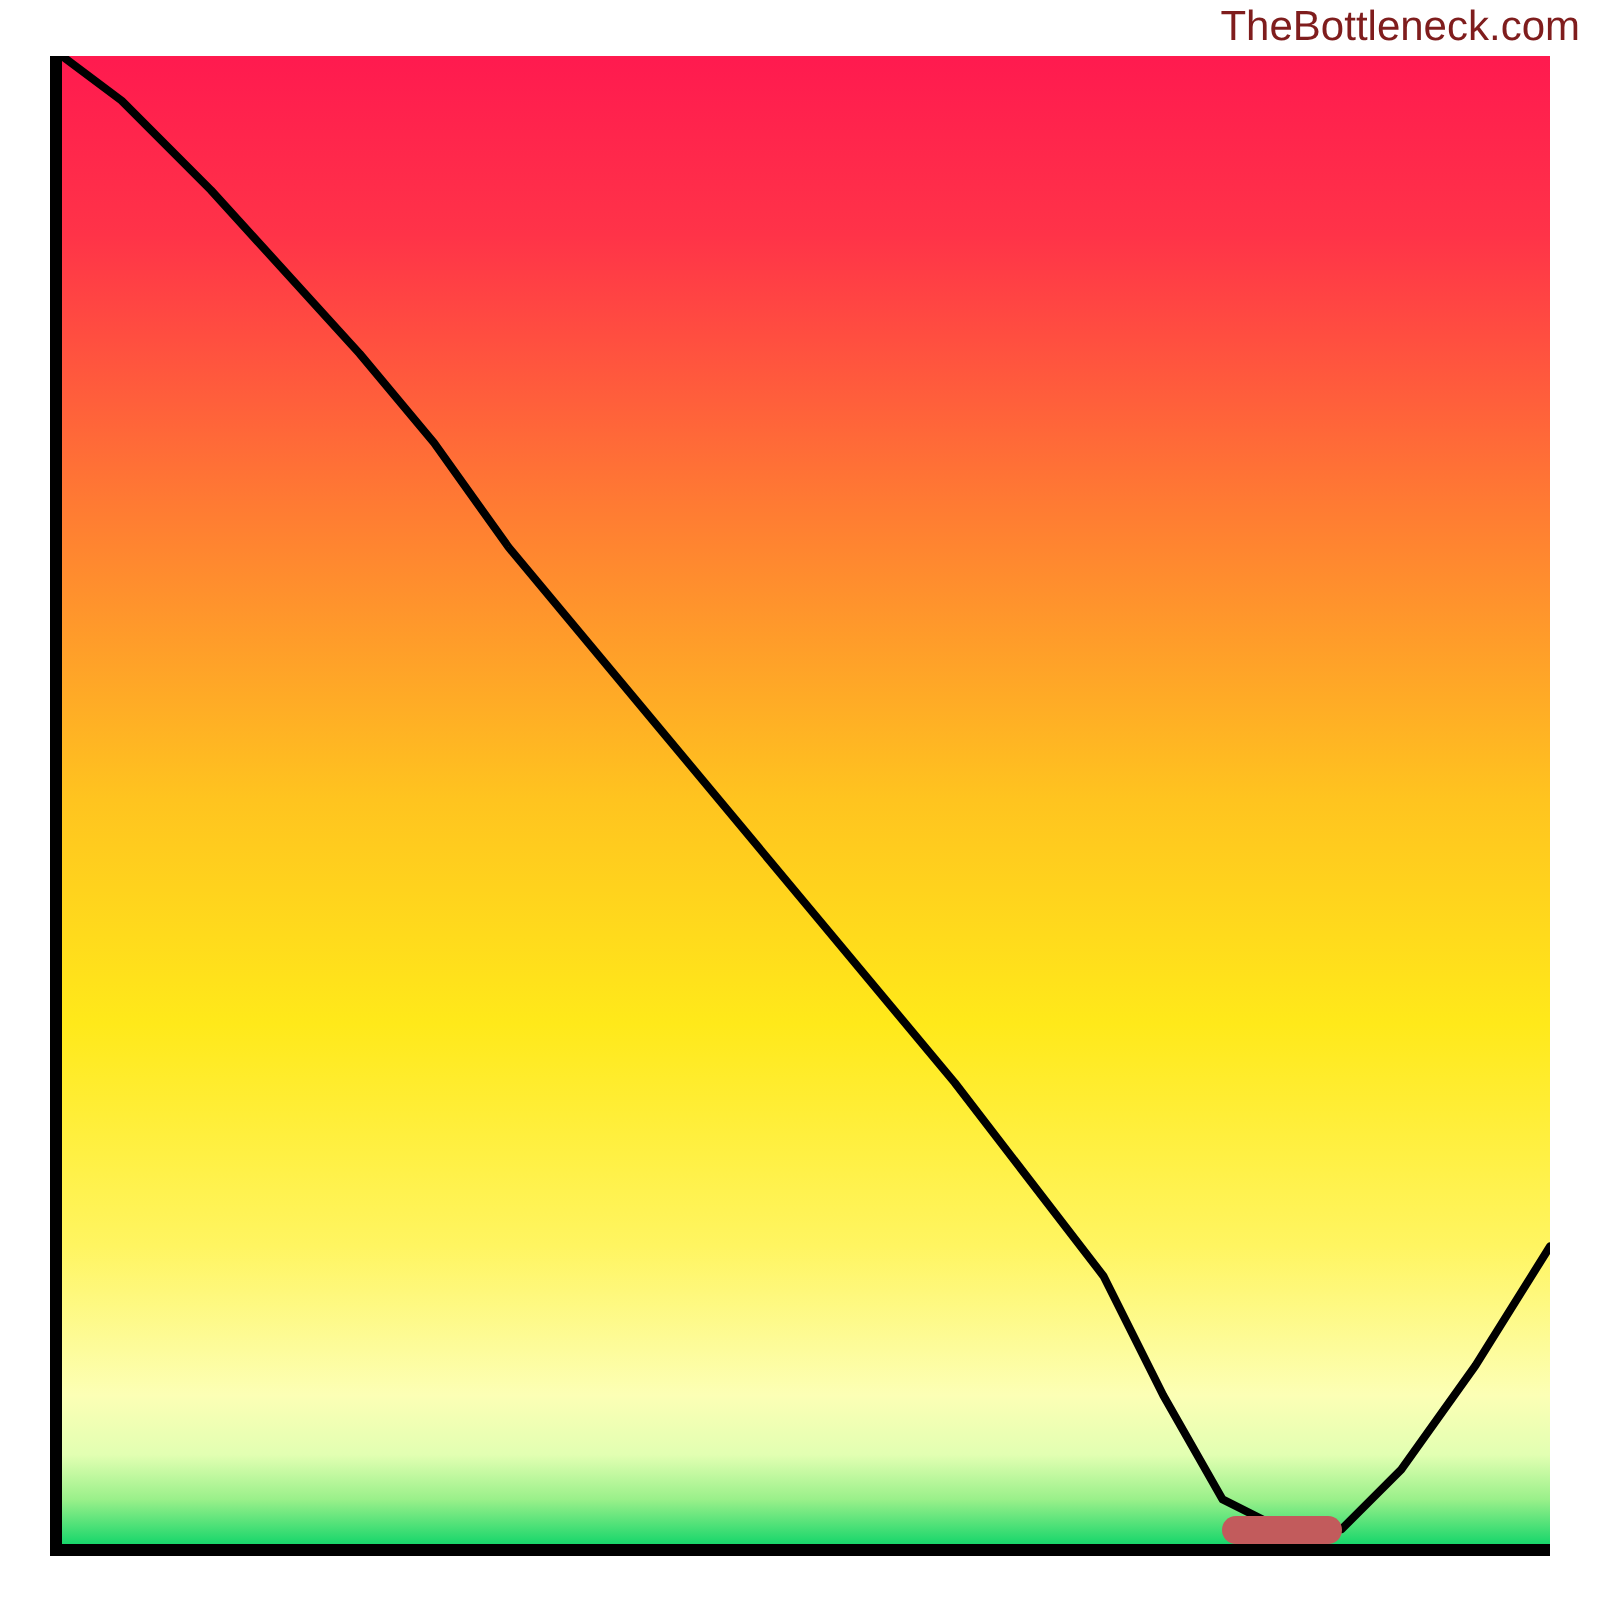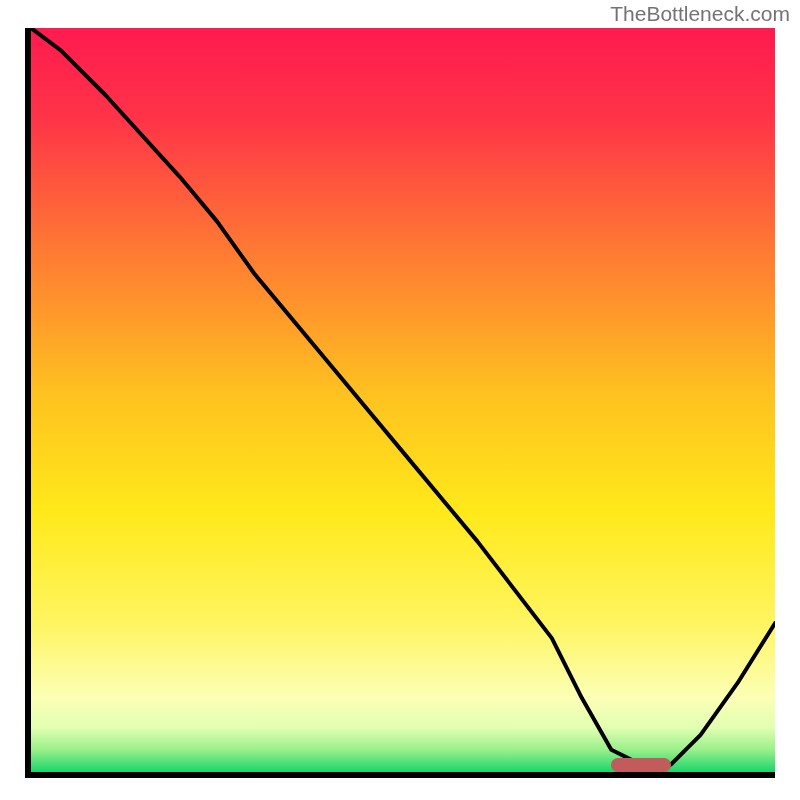--- a/index.html
+++ b/index.html
@@ -13,21 +13,21 @@
   .container {
     position: relative;
     width: 800px;
     height: 800px;
   }
   .watermark {
     position: absolute;
     top: 2px;
     right: 10px;
     font-size: 21px;
-    color: #737373;
+    color: #7f1d1d;
     font-weight: 500;
     letter-spacing: 0px;
   }
   .plot-frame {
     position: absolute;
     left: 25px;
     top: 28px;
     width: 750px;
     height: 750px;
     border-left: 6px solid #000;

